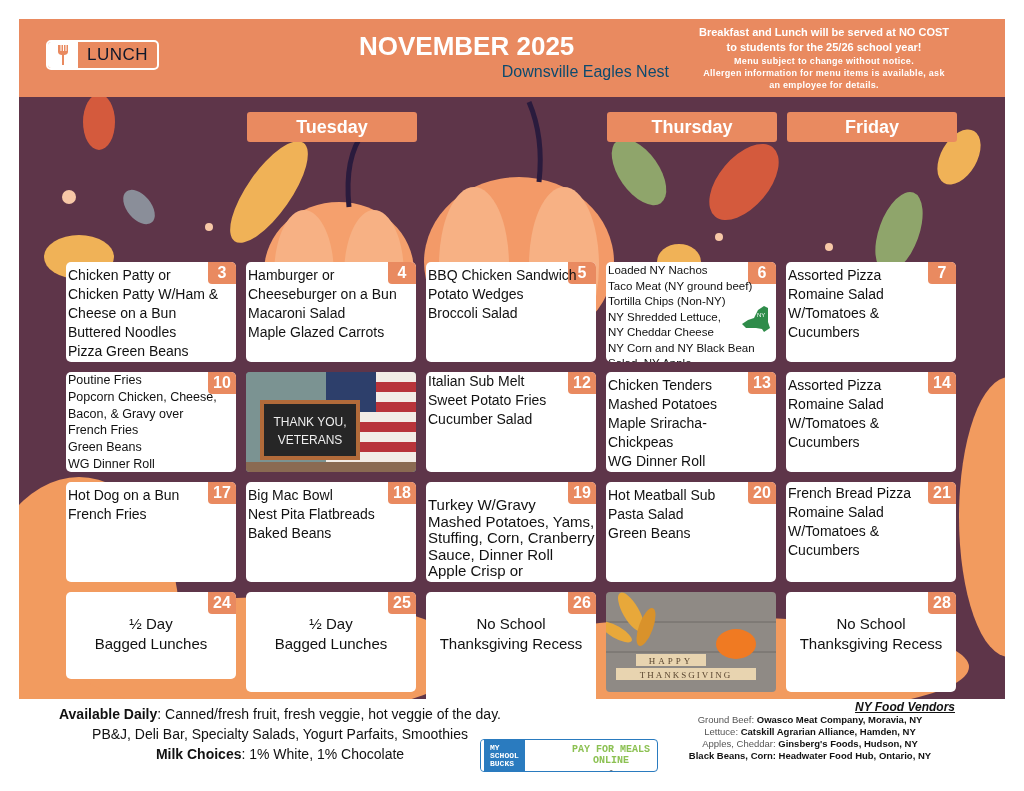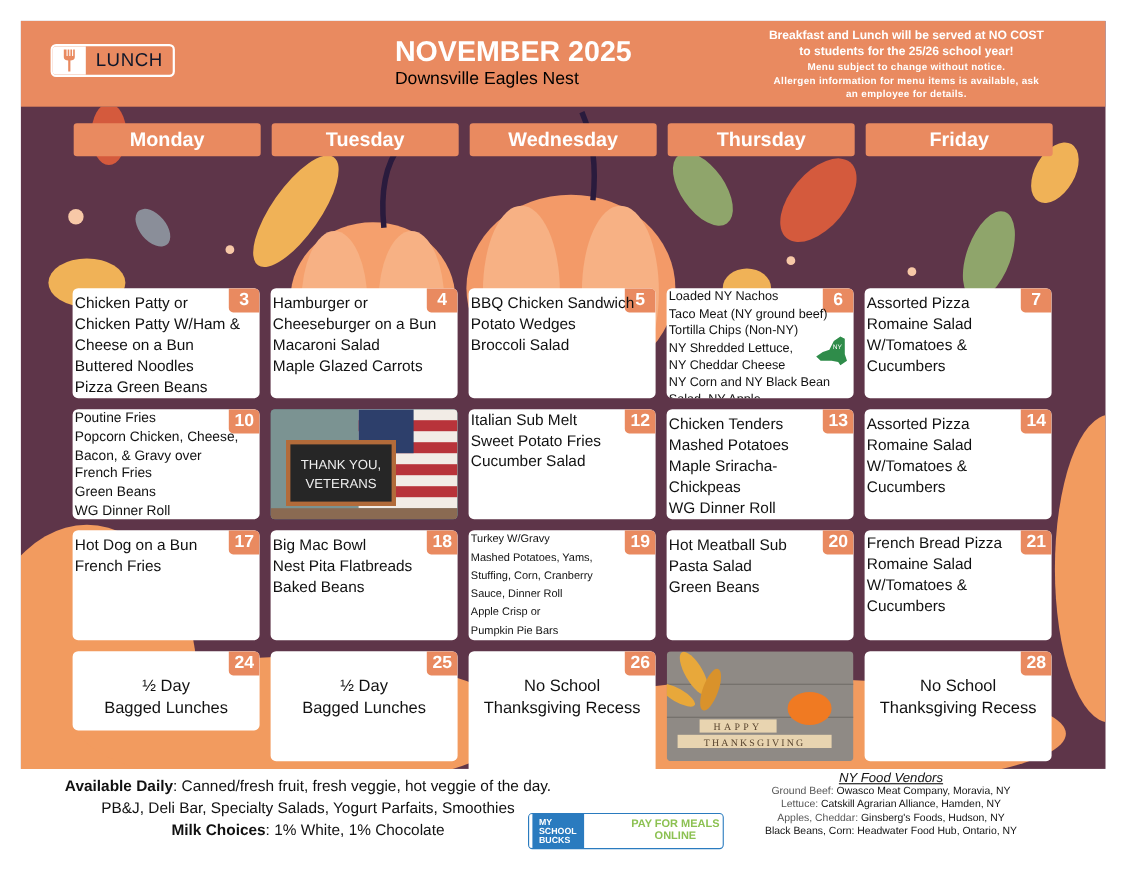--- a/index.html
+++ b/index.html
@@ -7,21 +7,21 @@
   body { position: relative; font-family: "Liberation Sans", sans-serif; }
 
   .poster { position: absolute; left: 19px; top: 19px; width: 986px; height: 680px; background: #5e3549; overflow: hidden; }
   .header { position: absolute; left: 0; top: 0; width: 986px; height: 78px; background: #e98a60; }
 
   .badge { position: absolute; left: 27px; top: 21px; width: 113px; height: 30px; border: 2px solid #fff; border-radius: 5px; display: flex; overflow: hidden; }
   .badge .fork { width: 30px; background: #fff; display: flex; align-items: center; justify-content: center; }
   .badge .lbl { flex: 1; color: #0f172a; font-size: 17px; display: flex; align-items: center; justify-content: center; letter-spacing: 0.5px; }
 
   .title { position: absolute; left: 340px; top: 12px; width: 310px; text-align: left; color: #fff; font-weight: bold; font-size: 26px; }
-  .subtitle { position: absolute; left: 340px; top: 44px; width: 310px; text-align: left; color: #000000; font-size: 16px; }
+  .subtitle { position: absolute; left: 340px; top: 44px; width: 310px; text-align: right; color: #0c4a6e; font-size: 16px; }
 
   .notice { position: absolute; left: 655px; top: 6px; width: 300px; text-align: center; color: #fff; font-weight: bold; }
   .notice .n1 { font-size: 11px; line-height: 15px; }
   .notice .n2 { font-size: 9px; line-height: 12px; letter-spacing: 0.3px; }
 
   .day-header { position: absolute; top: 93px; height: 30px; width: 170px; background: #e98a60; border-radius: 3px; color: #fff; font-size: 18px; font-weight: bold; display: flex; align-items: center; justify-content: center; }
 
   .deco { position: absolute; }
 
   .cell { position: absolute; width: 170px; background: #fff; border-radius: 5px; overflow: hidden; }
@@ -29,31 +29,31 @@
   .cell .items { position: absolute; left: 2px; top: 4px; right: 2px; color: #111; font-size: 14px; line-height: 19px; }
   .cell .items.small { font-size: 11.5px; line-height: 15.5px; top: 1px; }
   .cell .items.center { text-align: center; top: 22px; font-size: 15px; line-height: 20px; }
   .cell .items .li { white-space: nowrap; }
 
   .photo { position: absolute; width: 170px; height: 100px; border-radius: 4px; overflow: hidden; }
 
   .footer-left { position: absolute; left: 20px; top: 704px; width: 520px; text-align: center; font-size: 14px; line-height: 20px; color: #111; }
   .footer-left b { font-weight: bold; }
 
-  .msb { position: absolute; left: 480px; top: 739px; width: 178px; height: 33px; border: 1.5px solid #2a7bbf; border-radius: 4px; display: flex; overflow: hidden; background: #fff; }
+  .msb { position: absolute; left: 480px; top: 739px; width: 178px; height: 33px; border: 1.5px solid #2a7bbf; border-radius: 4px; display: flex; overflow: hidden; background: #fff; font-family: Liberation Mono, monospace; }
   .msb .logo { width: 50px; background: #2a7bbf; color: #fff; font-size: 8px; font-weight: bold; line-height: 8px; padding: 4px 0 0 6px; border-left: 3px solid #fff; }
   .msb .right { flex: 1; text-align: center; margin-left: 40px; }
   .msb .pay { color: #8cc152; font-size: 10px; font-weight: bold; margin-top: 4px; }
   .msb .url { color: #444; font-size: 9px; margin-top: 2px; }
 
   .vendors { position: absolute; left: 665px; top: 700px; width: 290px; text-align: center; color: #111; }
-  .vendors .vt { font-size: 12px; font-weight: normal; font-style: italic; text-decoration: underline; line-height: 14px; }
+  .vendors .vt { font-size: 12px; font-weight: bold; font-style: italic; text-decoration: underline; line-height: 14px; text-align: right; }
   .vendors .vr { font-size: 9.5px; line-height: 12px; }
   .vendors .vr .k { color: #555; }
-  .vendors .vr .v { font-weight: normal; }
+  .vendors .vr .v { font-weight: bold; }
 </style>
 </head>
 <body>
 
 <div class="poster">
 
   <svg class="deco" style="left:0;top:78px" width="986" height="602">
 
     <g>
       <ellipse cx="320" cy="175" rx="75" ry="70" fill="#f5a06d"></ellipse>
@@ -102,23 +102,21 @@
     <div class="subtitle">Downsville Eagles Nest</div>
     <div class="notice">
       <div class="n1">Breakfast and Lunch will be served at NO COST</div>
       <div class="n1">to students for the 25/26 school year!</div>
       <div class="n2">Menu subject to change without notice.</div>
       <div class="n2">Allergen information for menu items is available, ask</div>
       <div class="n2">an employee for details.</div>
     </div>
   </div>
 
-  <div class="day-header" style="left:48px">Monday</div>
   <div class="day-header" style="left:228px">Tuesday</div>
-  <div class="day-header" style="left:408px">Wednesday</div>
   <div class="day-header" style="left:588px">Thursday</div>
   <div class="day-header" style="left:768px">Friday</div>
 
   <div class="cell" style="left:47px;top:243px;height:100px">
     <div class="num">3</div>
     <div class="items">
       <div class="li">Chicken Patty or</div>
       <div class="li">Chicken Patty W/Ham &amp;</div>
       <div class="li">Cheese on a Bun</div>
       <div class="li">Buttered Noodles</div>
@@ -235,21 +233,21 @@
   <div class="cell" style="left:227px;top:463px;height:100px">
     <div class="num">18</div>
     <div class="items">
       <div class="li">Big Mac Bowl</div>
       <div class="li">Nest Pita Flatbreads</div>
       <div class="li">Baked Beans</div>
     </div>
   </div>
   <div class="cell" style="left:407px;top:463px;height:100px">
     <div class="num">19</div>
-    <div class="items" style="font-size:10px;line-height:16.5px;top:1px">
+    <div class="items" style="font-size:15px;line-height:16.5px;top:15px">
       <div class="li">Turkey W/Gravy</div>
       <div class="li">Mashed Potatoes, Yams,</div>
       <div class="li">Stuffing, Corn, Cranberry</div>
       <div class="li">Sauce, Dinner Roll</div>
       <div class="li">Apple Crisp or</div>
       <div class="li">Pumpkin Pie Bars</div>
     </div>
   </div>
   <div class="cell" style="left:587px;top:463px;height:100px">
     <div class="num">20</div>
@@ -262,21 +260,21 @@
   <div class="cell" style="left:767px;top:463px;height:100px">
     <div class="num">21</div>
     <div class="items" style="top:2px">
       <div class="li">French Bread Pizza</div>
       <div class="li">Romaine Salad</div>
       <div class="li">W/Tomatoes &amp;</div>
       <div class="li">Cucumbers</div>
     </div>
   </div>
 
-  <div class="cell" style="left:47px;top:573px;height:72px">
+  <div class="cell" style="left:47px;top:573px;height:87px">
     <div class="num">24</div>
     <div class="items center">
       <div class="li">½ Day</div>
       <div class="li">Bagged Lunches</div>
     </div>
   </div>
   <div class="cell" style="left:227px;top:573px;height:100px">
     <div class="num">25</div>
     <div class="items center">
       <div class="li">½ Day</div>

